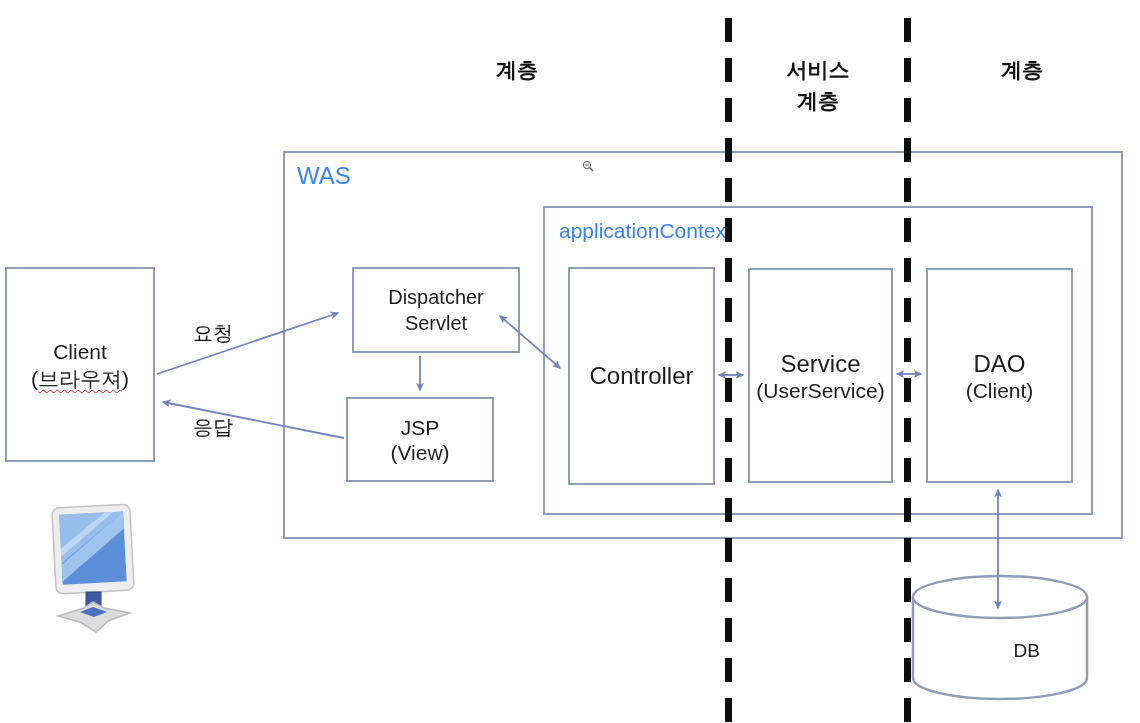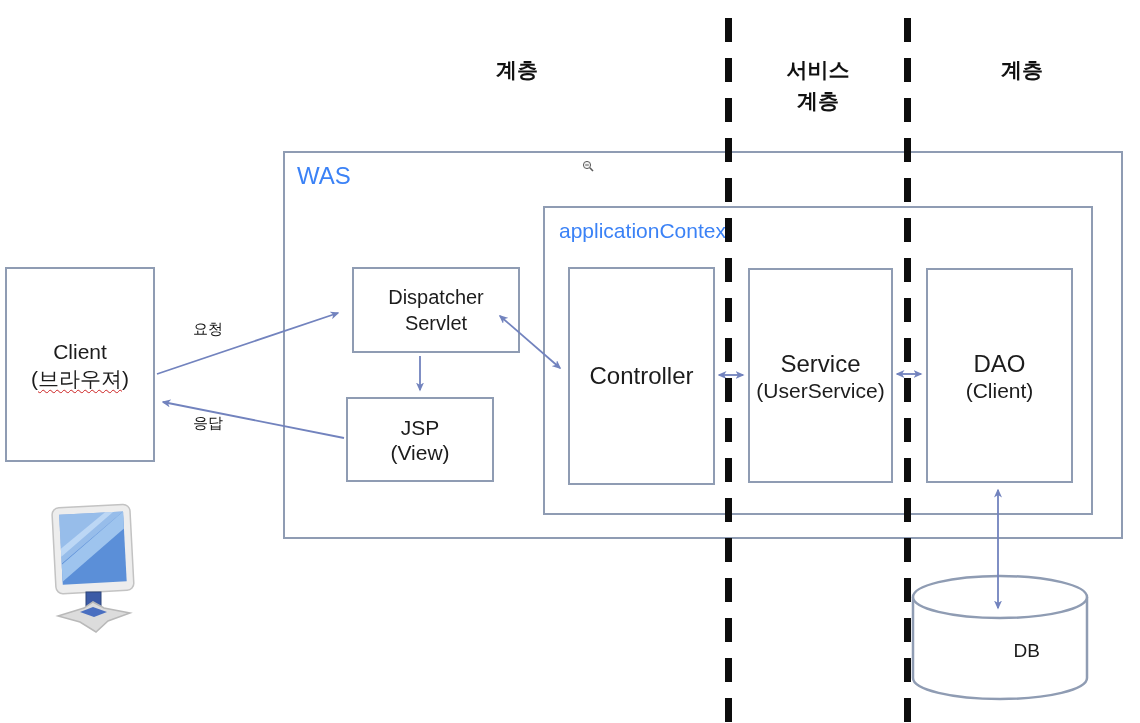--- a/index.html
+++ b/index.html
@@ -32,21 +32,21 @@
   }
   .container-label{position:absolute;color:#3b82f6;}
   .title-lg{font-size:24px;line-height:30px;}
   .title-md{font-size:21px;line-height:27px;}
   .subtitle{font-size:21px;line-height:24px;}
   .squiggle{
     text-decoration-line:underline;text-decoration-style:wavy;
     text-decoration-color:var(--squiggle);text-decoration-thickness:1px;
     text-underline-offset:3px;
   }
-  .arrow-label{position:absolute;font-size:15px;z-index:5;color:#141414;}
+  .arrow-label{position:absolute;font-size:20px;z-index:5;color:#141414;}
   #arrow-layer{position:absolute;left:0;top:0;z-index:5;pointer-events:none;}
   #db-shape{position:absolute;left:905px;top:570px;z-index:2;}
   #db-label{position:absolute;left:960px;top:640px;width:80px;text-align:right;font-size:19px;z-index:3;}
   #monitor{position:absolute;left:44px;top:500px;z-index:2;}
   #magnifier{position:absolute;left:582px;top:160px;z-index:3;}
 </style>
 </head>
 <body>
 
 <div class="layer-header" style="left:397px;width:240px;">

